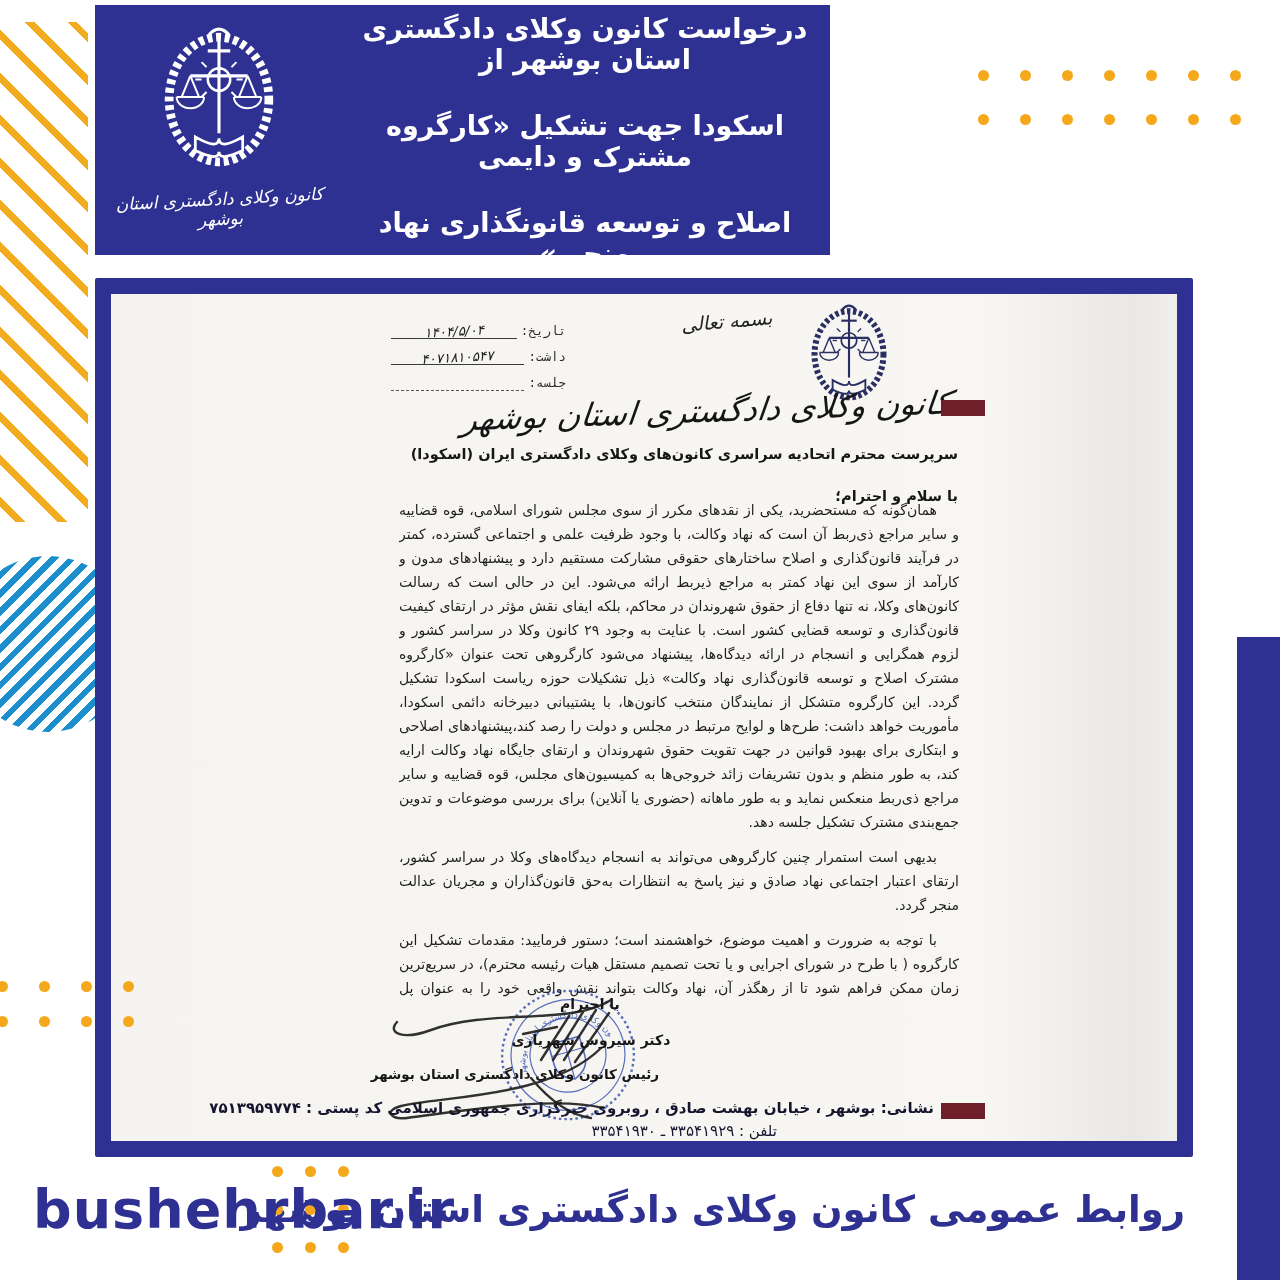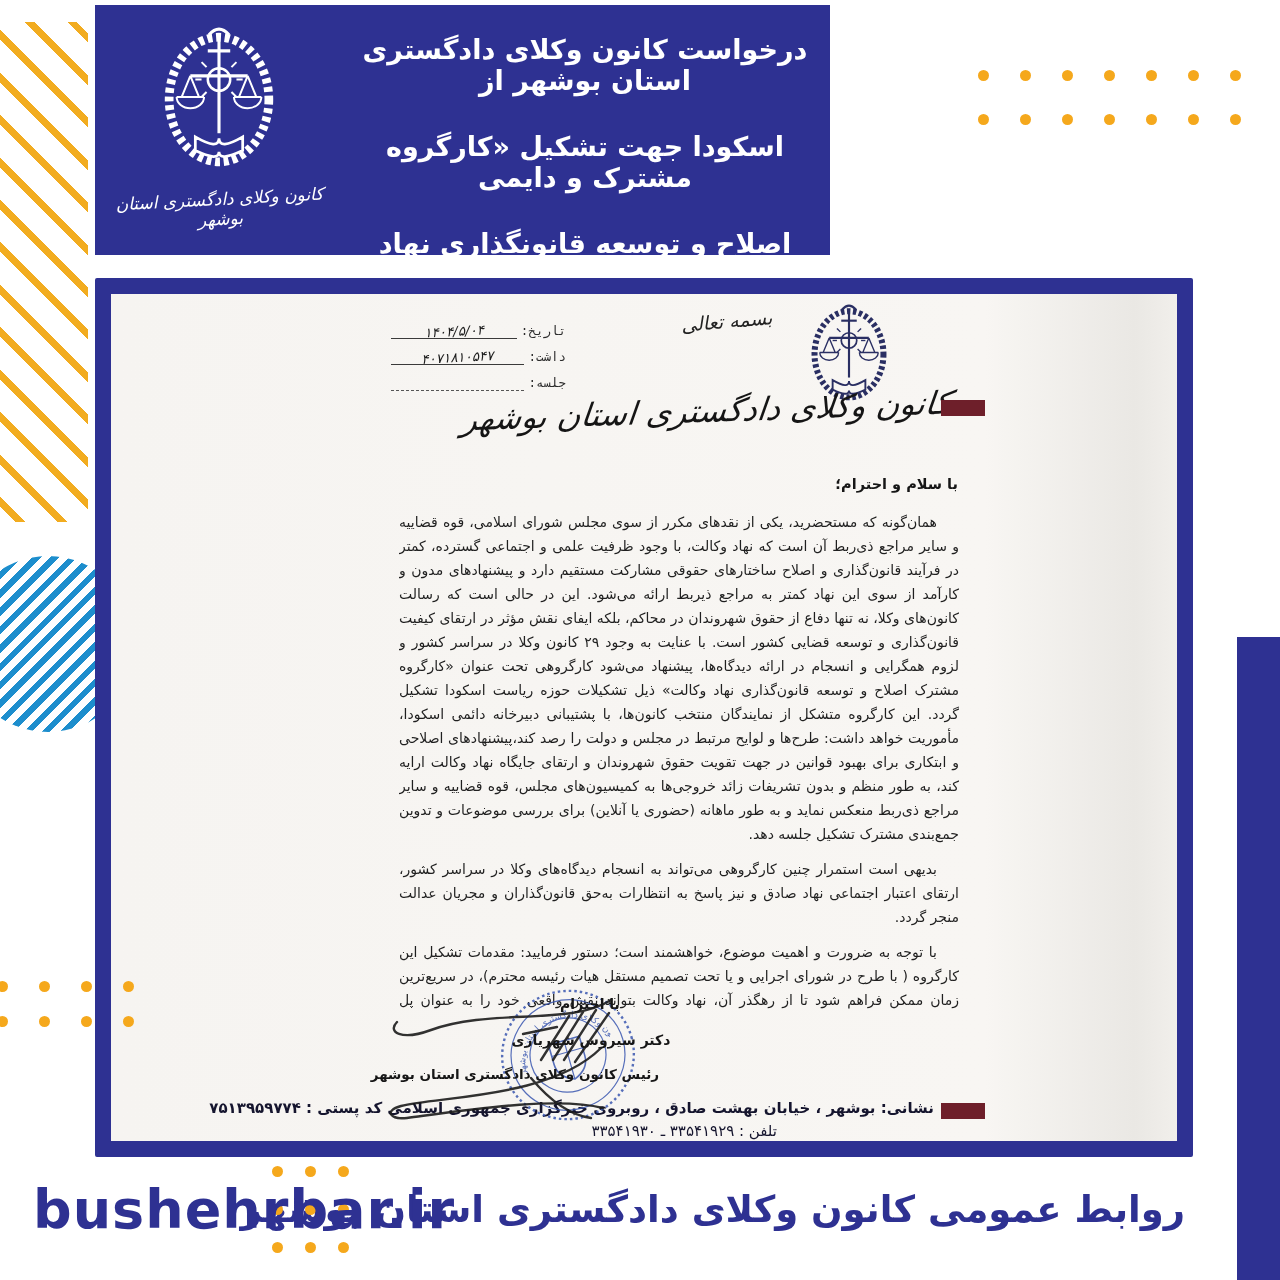--- a/index.html
+++ b/index.html
@@ -17,21 +17,21 @@
   .dot{width:11px;height:11px;border-radius:50%;background:#f5a81c;}
   .dots-topright{left:978px;top:70px;grid-template-columns:repeat(7,42px);grid-auto-rows:44px;z-index:2;}
   .dots-left{left:-3px;top:981px;grid-template-columns:repeat(4,42px);grid-auto-rows:35px;z-index:30;}
   .dots-footer{left:272px;top:1166px;grid-template-columns:repeat(3,33px);grid-auto-rows:38px;z-index:1;}
 
   
   .header{position:absolute;left:95px;top:5px;width:735px;height:250px;background:#2e3192;z-index:3;}
   .header-logo{position:absolute;left:58px;top:16px;width:132px;height:162px;color:#ffffff;}
   .header-logo-caption{position:absolute;left:0px;top:184px;width:250px;text-align:center;color:#fff;
     font-style:italic;font-size:17px;transform:rotate(-3deg);direction:rtl;}
-  .header-title{position:absolute;left:255px;top:29px;width:470px;display:flex;flex-direction:column;gap:35px;
+  .header-title{position:absolute;left:255px;top:8px;width:470px;display:flex;flex-direction:column;gap:35px;
     direction:rtl;text-align:center;color:#ffffff;font-weight:bold;font-size:27px;line-height:31px;}
 
   
   .frame{position:absolute;left:95px;top:278px;width:1098px;height:879px;box-sizing:border-box;
     border:16px solid #2e3192;border-radius:2px;z-index:10;
     background:linear-gradient(to right,#f6f4f1 0%,#f8f6f3 82%,#eae8e4 96%,#f1efeb 100%);}
   .frame-inner{position:absolute;left:0;top:0;width:1066px;height:847px;overflow:hidden;}
 
   .bismillah{position:absolute;left:570px;top:16px;font-size:19px;font-style:italic;color:#222;
     transform:rotate(-5deg);direction:rtl;}
@@ -44,22 +44,22 @@
 
   .meta{position:absolute;left:280px;top:28px;width:175px;direction:rtl;font-size:12.5px;color:#333;}
   .meta-row{display:flex;align-items:flex-end;margin-bottom:9px;height:17px;}
   .meta-label{flex:0 0 auto;color:#2b2b2b;font-family:Liberation Mono, monospace;}
   .meta-line{flex:1 1 auto;border-bottom:1.4px solid #3a3a3a;margin-right:4px;text-align:center;height:17px;}
   .meta-line.dashed{border-bottom:1.4px dashed #555;}
   .meta-val{display:inline-block;font-style:italic;font-size:13.5px;color:#1d1d1d;
     transform:rotate(-3deg) translateY(2px);letter-spacing:1px;white-space:nowrap;}
 
   .addressee{position:absolute;right:219px;top:152px;direction:rtl;font-weight:bold;font-size:14.5px;color:#161616;white-space:nowrap;}
-  .salutation{position:absolute;right:219px;top:182px;direction:rtl;font-weight:bold;font-size:14.5px;color:#161616;}
-  .body-text{position:absolute;right:218px;top:216px;width:560px;height:502px;overflow:hidden;
+  .salutation{position:absolute;right:219px;top:194px;direction:rtl;font-weight:bold;font-size:14.5px;color:#161616;}
+  .body-text{position:absolute;right:218px;top:204px;width:560px;height:502px;overflow:hidden;
     direction:rtl;text-align:justify;font-size:14px;line-height:24px;color:#1f1f1f;}
   .body-text p{margin:0 0 11px 0;text-indent:22px;}
 
   .sig-closing{position:absolute;left:429px;top:702px;width:100px;text-align:center;font-weight:bold;font-size:14px;color:#161616;z-index:6;direction:rtl;}
   .sig-name{position:absolute;left:400px;top:738px;width:160px;text-align:center;font-weight:bold;font-size:14px;color:#161616;z-index:6;direction:rtl;white-space:nowrap;}
   .sig-title{position:absolute;left:318px;top:772px;width:230px;text-align:center;font-weight:bold;font-size:13.5px;color:#161616;z-index:6;direction:rtl;white-space:nowrap;}
   .stamp{position:absolute;left:367px;top:686px;width:180px;height:150px;z-index:5;opacity:.85;}
   .signature-strokes{position:absolute;left:262px;top:688px;width:260px;height:150px;z-index:7;}
 
   .address-line{position:absolute;right:243px;top:805px;direction:rtl;font-weight:bold;font-size:15px;color:#15152e;white-space:nowrap;}
@@ -177,20 +177,21 @@
         <div class="meta-row">
           <span class="meta-label">داشت:</span>
           <span class="meta-line"><i class="meta-val">۴۰۷۱۸۱۰۵۴۷</i></span>
         </div>
         <div class="meta-row">
           <span class="meta-label">جلسه:</span>
           <span class="meta-line dashed"></span>
         </div>
       </div>
 
+      <div class="addressee">سرپرست محترم اتحادیه سراسری کانون‌های وکلای دادگستری ایران (اسکودا)</div>
       <div class="salutation">با سلام و احترام؛</div>
 
       <div class="body-text">
         <p>همان‌گونه که مستحضرید، یکی از نقدهای مکرر از سوی مجلس شورای اسلامی، قوه قضاییه و سایر مراجع ذی‌ربط آن است که نهاد وکالت، با وجود ظرفیت علمی و اجتماعی گسترده، کمتر در فرآیند قانون‌گذاری و اصلاح ساختارهای حقوقی مشارکت مستقیم دارد و پیشنهادهای مدون و کارآمد از سوی این نهاد کمتر به مراجع ذیربط ارائه می‌شود. این در حالی است که رسالت کانون‌های وکلا، نه تنها دفاع از حقوق شهروندان در محاکم، بلکه ایفای نقش مؤثر در ارتقای کیفیت قانون‌گذاری و توسعه قضایی کشور است. با عنایت به وجود ۲۹ کانون وکلا در سراسر کشور و لزوم همگرایی و انسجام در ارائه دیدگاه‌ها، پیشنهاد می‌شود کارگروهی تحت عنوان «کارگروه مشترک اصلاح و توسعه قانون‌گذاری نهاد وکالت» ذیل تشکیلات حوزه ریاست اسکودا تشکیل گردد. این کارگروه متشکل از نمایندگان منتخب کانون‌ها، با پشتیبانی دبیرخانه دائمی اسکودا، مأموریت خواهد داشت: طرح‌ها و لوایح مرتبط در مجلس و دولت را رصد کند،پیشنهادهای اصلاحی و ابتکاری برای بهبود قوانین در جهت تقویت حقوق شهروندان و ارتقای جایگاه نهاد وکالت ارایه کند، به طور منظم و بدون تشریفات زائد خروجی‌ها به کمیسیون‌های مجلس، قوه قضاییه و سایر مراجع ذی‌ربط منعکس نماید و به طور ماهانه (حضوری یا آنلاین) برای بررسی موضوعات و تدوین جمع‌بندی مشترک تشکیل جلسه دهد.</p>
         <p>بدیهی است استمرار چنین کارگروهی می‌تواند به انسجام دیدگاه‌های وکلا در سراسر کشور، ارتقای اعتبار اجتماعی نهاد صادق و نیز پاسخ به انتظارات به‌حق قانون‌گذاران و مجریان عدالت منجر گردد.</p>
         <p>با توجه به ضرورت و اهمیت موضوع، خواهشمند است؛ دستور فرمایید: مقدمات تشکیل این کارگروه ( با طرح در شورای اجرایی و یا تحت تصمیم مستقل هیات رئیسه محترم)، در سریع‌ترین زمان ممکن فراهم شود تا از رهگذر آن، نهاد وکالت بتواند نقش واقعی خود را به عنوان پل ارتباطی میان مردم و حاکمیت در فرآیند قانون‌گذاری ایفا نماید.</p>
       </div>
 
       <svg class="stamp" viewBox="0 0 180 150">
         <g transform="rotate(-16 90 75)" fill="none" stroke="#3a57b0">

